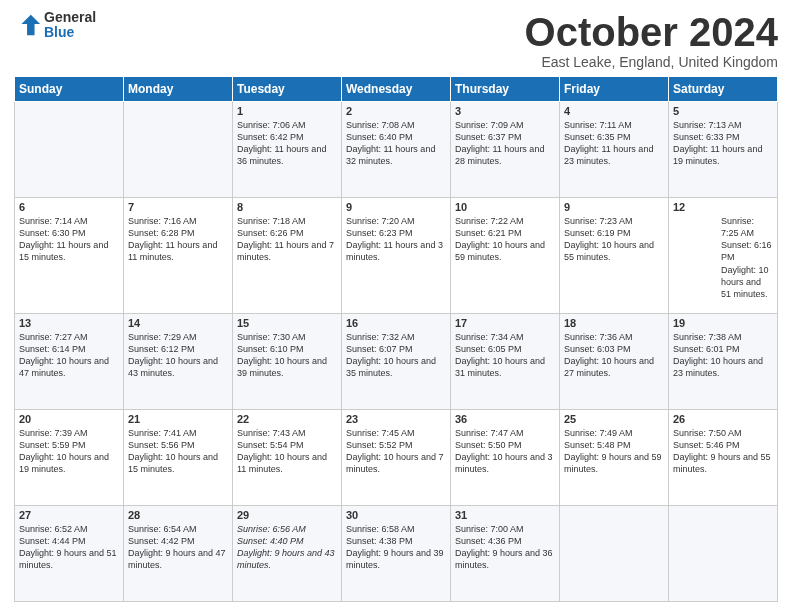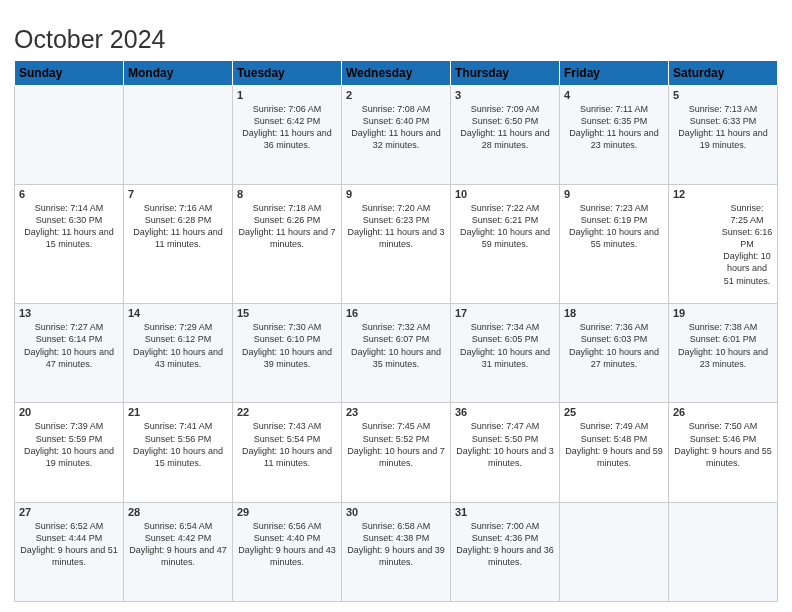--- a/index.html
+++ b/index.html
@@ -44,38 +44,37 @@
       color: #1a6fb5;
     }
     .logo-icon {
       width: 28px;
       height: 28px;
     }
     .title-block {
       text-align: right;
     }
     .month-title {
-      font-size: 25px;
-      font-weight: normal;
+      font-size: 40px;
+      font-weight: bold;
       color: #333;
       line-height: 1.1;
-      margin-top: 16px;
     }
     .location {
       font-size: 14px;
       color: #555;
     }
     .calendar {
       width: 100%;
       border-collapse: collapse;
       flex: 1;
     }
     .calendar th {
       background: #1a6fb5;
-      color: #000000;
+      color: #ffffff;
       font-size: 12px;
       font-weight: bold;
       padding: 5px 4px;
       text-align: left;
       border: 1px solid #fff;
     }
     .calendar td {
       border: 1px solid #ccc;
       vertical-align: top;
       padding: 3px 4px;
@@ -94,33 +93,42 @@
     .day-num {
       font-size: 11px;
       font-weight: bold;
       display: block;
       margin-bottom: 2px;
     }
     .cell-text {
       font-size: 9px;
       color: #333;
       line-height: 1.35;
-      text-align: center;
     }
     .empty-cell {
       background: #f5f7fa !important;
     }
   </style>
 </head>
 <body>
 
 <div class="page">
   <div class="header">
+    <div class="logo">
+      <svg class="logo-icon" viewBox="0 0 30 30" xmlns="http://www.w3.org/2000/svg">
+        <polygon points="18,4 28,14 22,14 22,26 14,26 14,14 8,14" fill="#1a6fb5"></polygon>
+      </svg>
+      <div class="logo-text">
+        <span class="logo-general">General</span>
+        <span class="logo-blue">Blue</span>
+      </div>
+    </div>
     <div class="title-block">
       <div class="month-title">October 2024</div>
+      <div class="location">East Leake, England, United Kingdom</div>
     </div>
   </div>
 
   <table class="calendar">
     <thead>
       <tr>
         <th>Sunday</th>
         <th>Monday</th>
         <th>Tuesday</th>
         <th>Wednesday</th>
@@ -141,21 +149,21 @@
           </td>
           <td>
             <span class="day-num">2</span>
             <div class="cell-text" style="white-space: pre-line;">Sunrise: 7:08 AM
 Sunset: 6:40 PM
 Daylight: 11 hours and 32 minutes.</div>
           </td>
           <td>
             <span class="day-num">3</span>
             <div class="cell-text" style="white-space: pre-line;">Sunrise: 7:09 AM
-Sunset: 6:50 PM
+Sunset: 6:37 PM
 Daylight: 11 hours and 28 minutes.</div>
           </td>
           <td>
             <span class="day-num">4</span>
             <div class="cell-text" style="white-space: pre-line;">Sunrise: 7:11 AM
 Sunset: 6:35 PM
 Daylight: 11 hours and 23 minutes.</div>
           </td>
           <td>
             <span class="day-num">5</span>
@@ -304,21 +312,21 @@
 Daylight: 9 hours and 51 minutes.</div>
           </td>
           <td>
             <span class="day-num">28</span>
             <div class="cell-text" style="white-space: pre-line;">Sunrise: 6:54 AM
 Sunset: 4:42 PM
 Daylight: 9 hours and 47 minutes.</div>
           </td>
           <td>
             <span class="day-num">29</span>
-            <div class="cell-text" style="white-space: pre-line;">Sunrise: 6:56 AM
+            <div class="cell-text" style="white-space: pre-line; font-style: italic;">Sunrise: 6:56 AM
 Sunset: 4:40 PM
 Daylight: 9 hours and 43 minutes.</div>
           </td>
           <td>
             <span class="day-num">30</span>
             <div class="cell-text" style="white-space: pre-line;">Sunrise: 6:58 AM
 Sunset: 4:38 PM
 Daylight: 9 hours and 39 minutes.</div>
           </td>
           <td>

